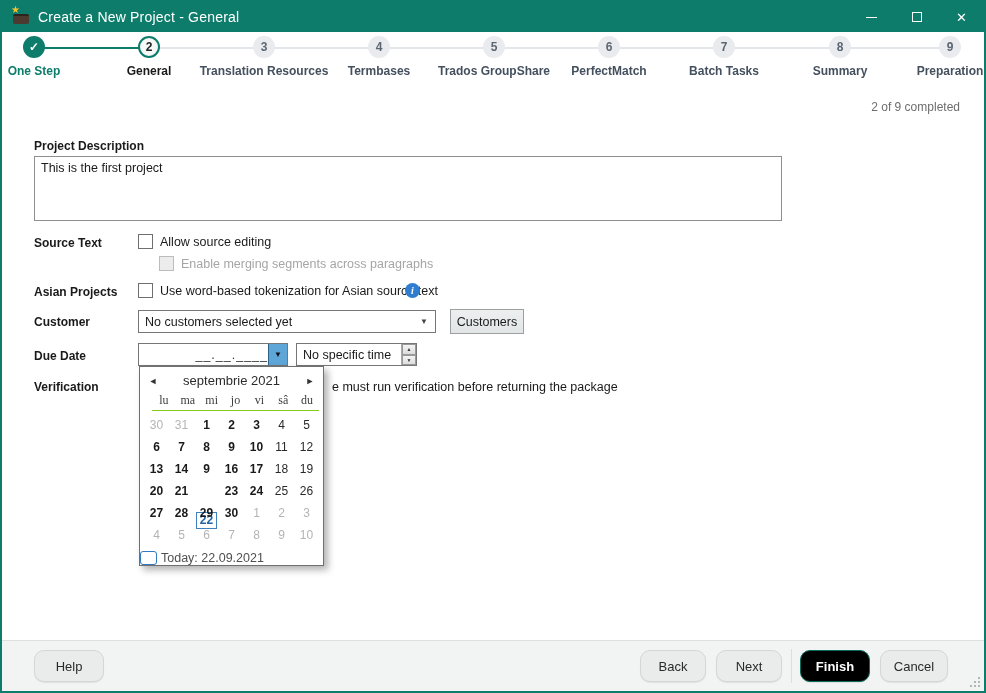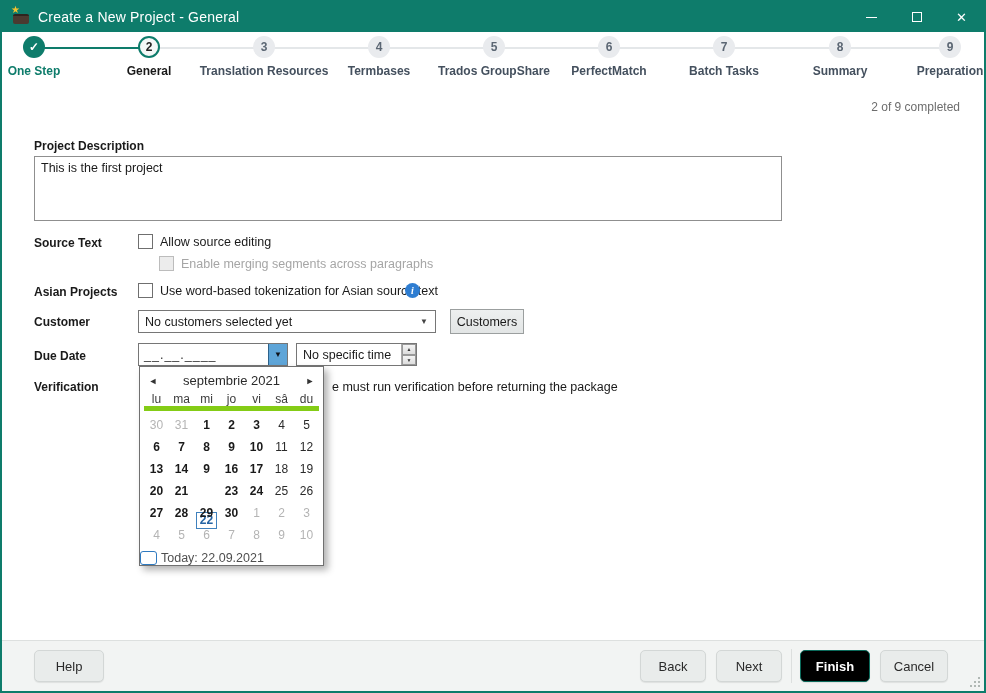--- a/index.html
+++ b/index.html
@@ -57,55 +57,55 @@
   .combo {
     position:absolute; height:23px; border:1px solid #767676; background:#fff;
     display:flex; align-items:center; font-size:12.5px; color:#1a1a1a; padding-left:6px;
   }
   .combo .caret { margin-left:auto; padding:0 7px; font-size:8px; color:#444; }
   .btn {
     position:absolute; background:linear-gradient(#eef0f0,#e2e5e5); border:1px solid #9b9f9f;
     font-size:12.5px; color:#1a1a1a; display:flex; align-items:center; justify-content:center;
   }
   .date-input { position:absolute; left:136px; top:341px; width:150px; height:23px; border:1px solid #767676; background:#fff; display:flex; }
-  .date-mask { flex:1; font-size:12.5px; color:#333; padding:4px 0 0 5px; letter-spacing:1px; }
+  .date-mask { flex:1; font-size:12.5px; color:#333; padding:4px 0 0 5px; letter-spacing:1px;text-align:right; }
   .date-drop {
     width:19px; background:#5ea5d8; border-left:1px solid #2c628b;
     display:flex; align-items:center; justify-content:center; font-size:8px; color:#10131a;
   }
   .time-field { position:absolute; left:294px; top:341px; width:121px; height:23px; border:1px solid #767676; background:#fff; display:flex; }
   .time-text { flex:1; font-size:12.5px; color:#1a1a1a; padding:4px 0 0 6px; white-space:nowrap; }
   .spinner { width:15px; display:flex; flex-direction:column; border-left:1px solid #aaa; }
   .spin-btn { flex:1; background:linear-gradient(#f4f4f4,#dddddd); border:1px solid #999; display:flex; align-items:center; justify-content:center; font-size:5px; color:#333; }
   .verify-text { position:absolute; left:330px; top:378px; font-size:12.5px; color:#1a1a1a; white-space:nowrap; }
   
   .calendar {
     position:absolute; left:137px; top:364px; width:185px; height:200px;
     background:#fff; border:1px solid #707070; box-shadow:4px 4px 7px rgba(0,0,0,.3); z-index:5;
     display:flex; flex-direction:column; padding-top:4px;
   }
   .cal-header { display:flex; align-items:center; height:22px; font-size:13px; color:#2b2b2b; }
   .cal-arrow { width:26px; text-align:center; font-size:9px; color:#333; cursor:default; }
   .cal-month { flex:1; text-align:center; }
-  .cal-daynames { display:flex; height:20px; border-bottom:5px solid #84cc16; margin:2px 4px 0 4px; }
+  .cal-daynames { display:flex; height:20px; border-bottom:1px solid #84cc16; margin:2px 4px 0 12px;font-family:Liberation Serif, serif; }
   .cal-daynames span { width:25.2px; text-align:center; font-size:12px; color:#3c3c3c; }
   .cal-grid { margin:3px 4px 0 4px; }
   .cal-row { display:flex; height:22px; }
   .cal-cell { width:25.2px; display:flex; align-items:center; justify-content:center; font-size:12px; color:#2a2a2a; }
   .cal-cell.bold { font-weight:bold; color:#1a1a1a; }
   .cal-cell.muted { color:#b4b4b4; }
   .cal-cell.selected { font-weight:bold; color:#2464a4;margin-top:40px; }
   .cal-cell.selected .sel-box { border:1px solid #3f81bd; padding:0px 3px 1px 3px; }
   .cal-today { display:flex; align-items:center; justify-content:flex-start; margin-top:5px; }
   .cal-today-box { width:17px; height:14px; border:1px solid #2f7ac0; border-radius:3px; margin-right:4px; background:#fff; }
   .cal-today-text { font-size:12.5px; color:#4f4f4f; }
   
   .footer { position:absolute; left:0; right:0; bottom:0; height:51px; background:#f2f4f3; border-top:1px solid #dde0df; }
   .f-btn {
-    position:absolute; top:9px; height:32px; border-radius:5px;
+    position:absolute; top:9px; height:32px; border-radius:10px;
     background:#e9eceb; border:1px solid #d3d7d6; box-shadow:0 1px 1px rgba(0,0,0,.08);
     font-size:13px; color:#2a2a2a; display:flex; align-items:center; justify-content:center;
   }
   .f-btn.primary { background:#000000; border-color:#0b6a5b; color:#fff; font-weight:bold; }
   .f-sep { position:absolute; top:8px; left:789px; width:1px; height:34px; background:#dcdfde; }
   .grip { position:absolute; right:3px; bottom:3px; }
 </style>
 </head>
 <body>
 

